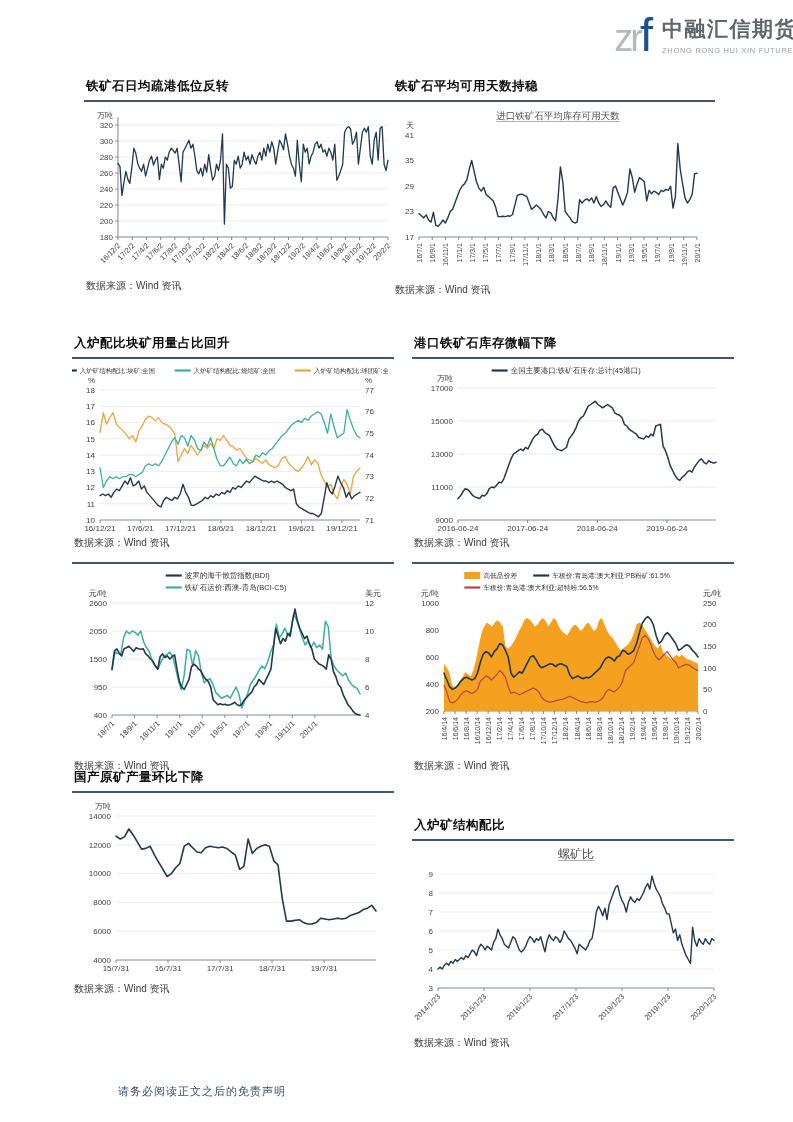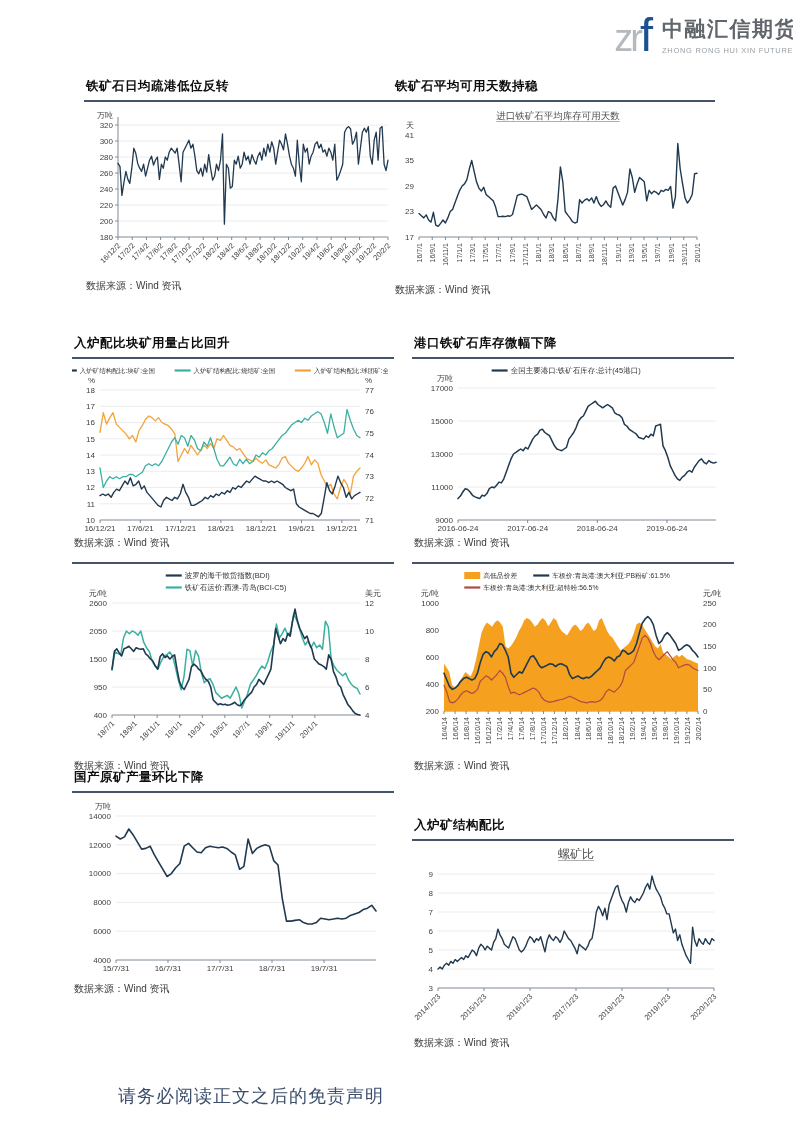--- a/index.html
+++ b/index.html
@@ -9,21 +9,21 @@
   .logo-mark{font-weight:normal;line-height:0.9;white-space:nowrap;margin-left:18px;}
   .logo-mark .zr{font-size:38px;color:#b4b9be;letter-spacing:-3px;}
   .logo-mark .f{font-size:47px;color:#1c5190;}
   .logo-cn{font-size:21px;font-weight:bold;color:#60666c;letter-spacing:1.5px;white-space:nowrap;}
   .logo-en{font-size:7.5px;color:#9aa0a5;letter-spacing:0.7px;white-space:nowrap;margin-top:3px;}
   .sec{position:absolute;width:322px;}
   .sec h3{font-size:12.5px;font-weight:bold;color:#0d0d0d;margin:0 0 5px 2px;letter-spacing:0.5px;}
   .divider{border-top:2px solid #44546a;height:0;margin-bottom:5px;}
   .chart{margin-top:2px;}
   .src{font-size:10px;color:#3d3d3d;margin-top:0;padding-left:2px;}
-  .footer{position:absolute;left:118px;top:1084px;font-size:18px;color:#3c4e6b;letter-spacing:1px;}
+  .footer{position:absolute;left:118px;top:1084px;font-size:11px;color:#3c4e6b;letter-spacing:1px;}
   #s0{left:84px;top:78px}  #s1{left:393px;top:78px}
   #s2{left:72px;top:335px} #s3{left:412px;top:335px}
   #s4{left:72px;top:562px} #s5{left:412px;top:562px}
   #s6{left:72px;top:769px} #s7{left:412px;top:817px}
 </style>
 </head>
 <body>
 
 <div class="logo">
   <div class="logo-mark"><span class="zr">zr</span><span class="f">f</span></div>

